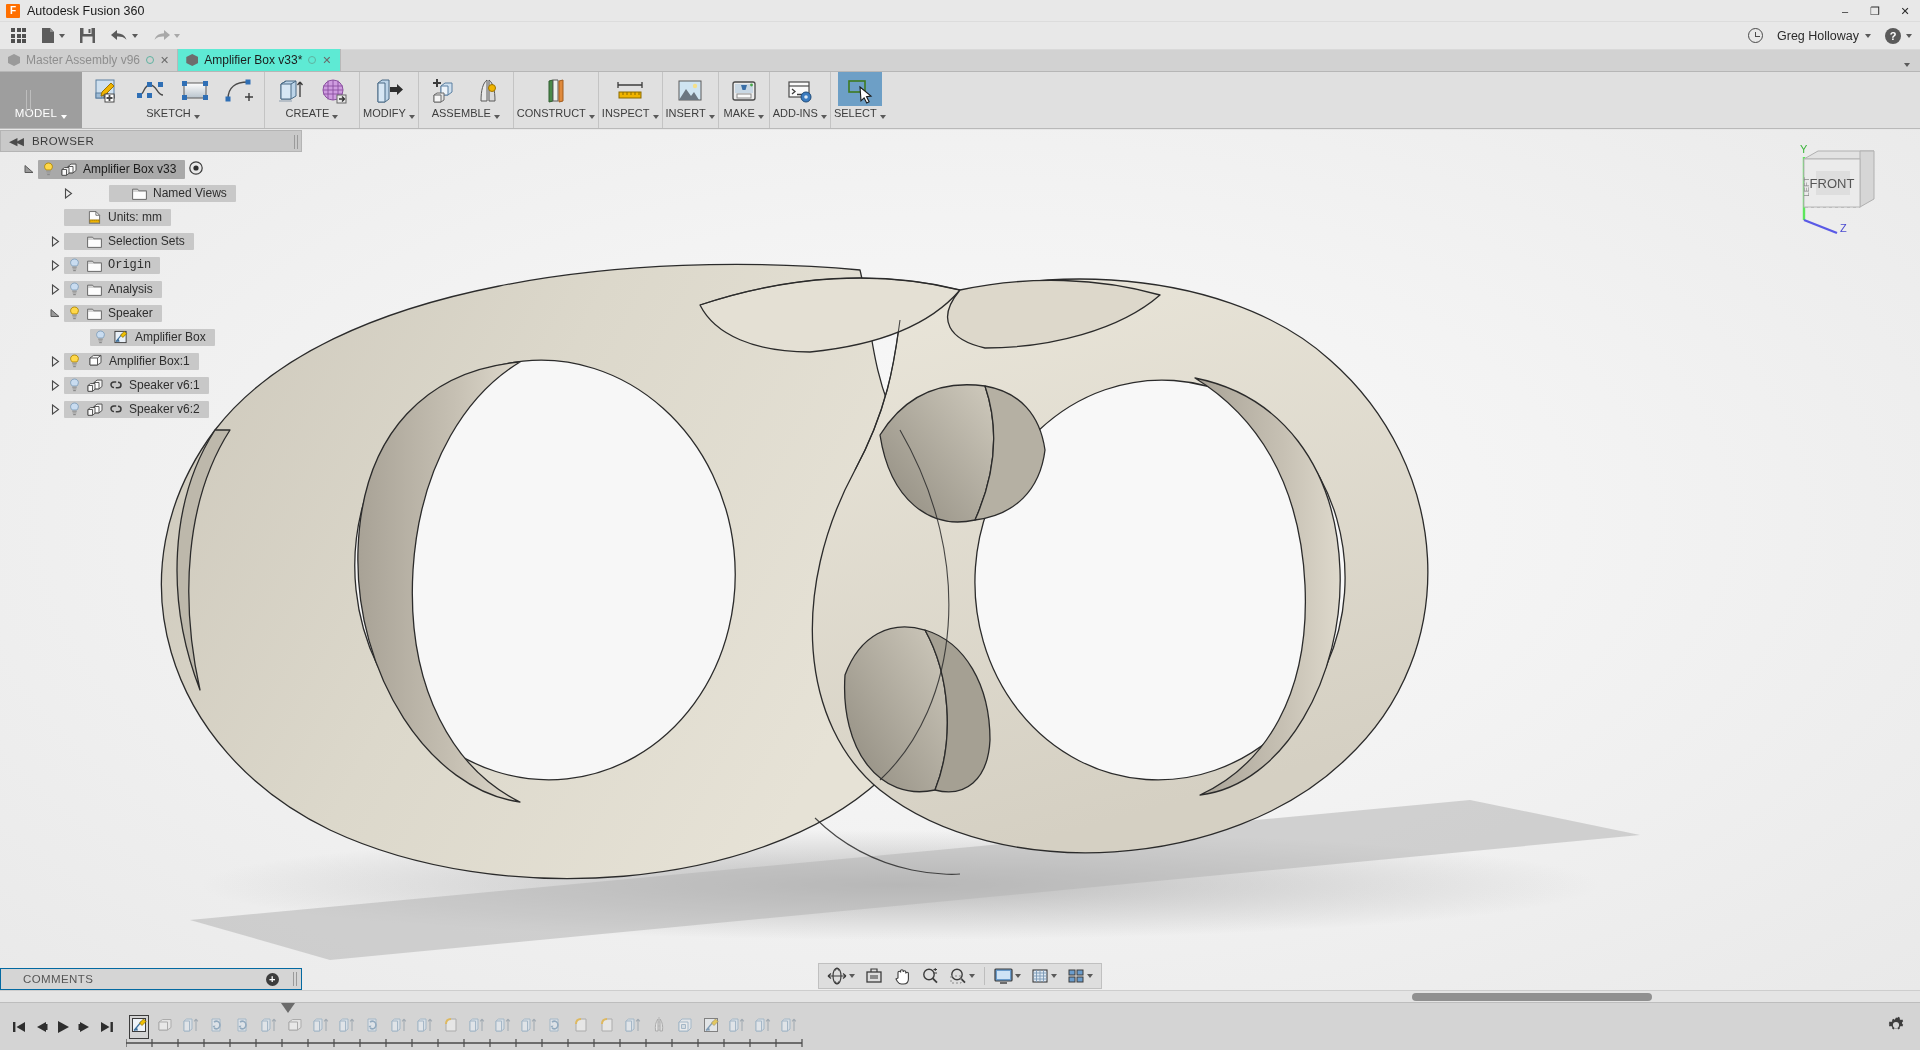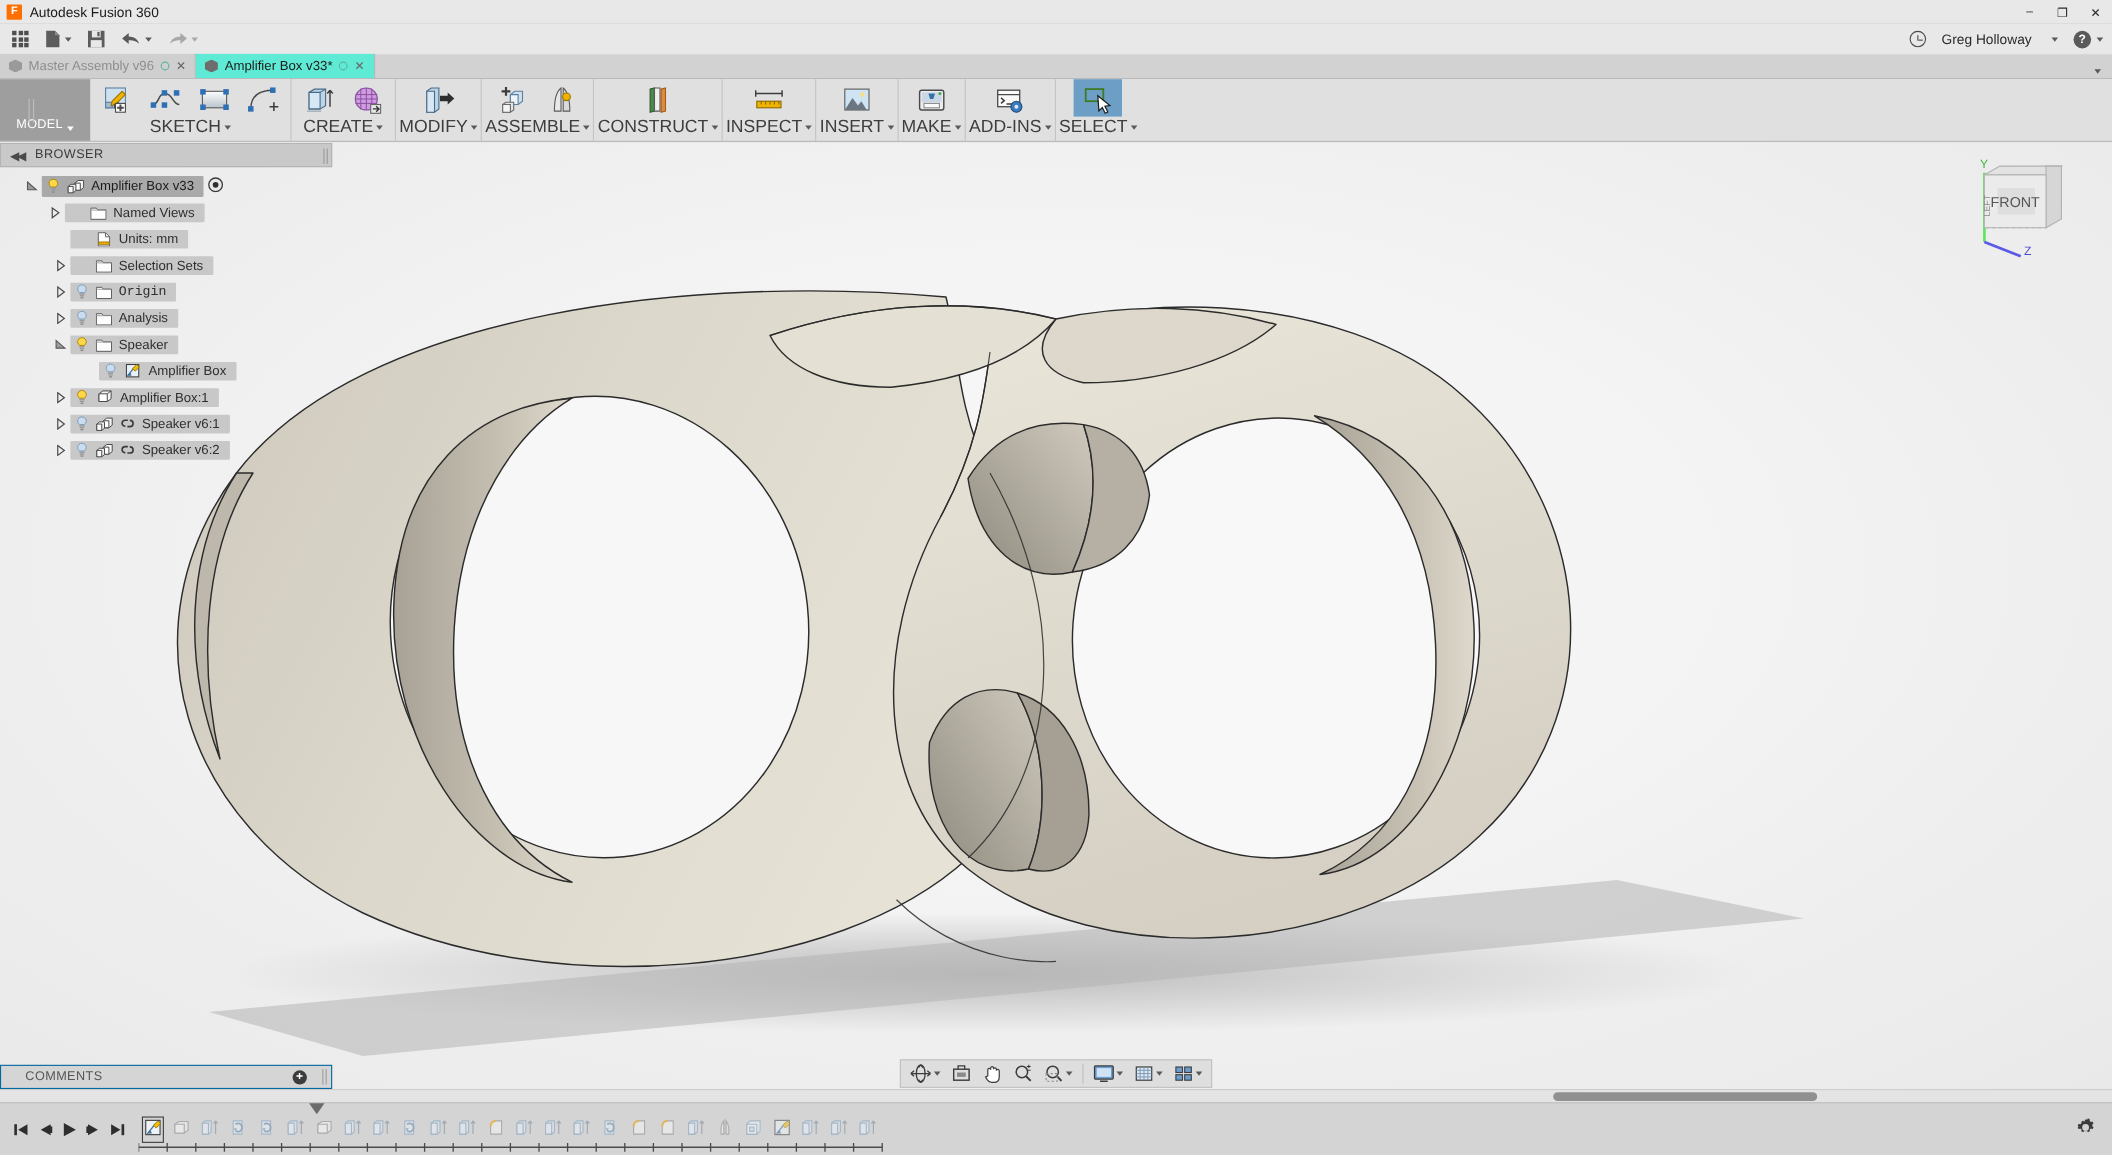--- a/index.html
+++ b/index.html
@@ -86,21 +86,21 @@
   .ws-grip { position:absolute; left:26px; top:18px; width:5px; height:22px;
     border-left:1px solid #bdbdbd; border-right:1px solid #bdbdbd; }
   .rgroup { display:flex; align-items:stretch; border-right:1px solid #c4c4c4; padding:0 3px; }
   .rgroup.nobord { border-right:none; }
   .rcell { display:flex; flex-direction:column; align-items:center; justify-content:flex-start;
     padding:4px 6px 0; min-width:38px; }
   .rcell.selected { background:#6d9fc6; }
   .ricon { width:32px; height:30px; display:flex; align-items:center; justify-content:center; }
   .rstack { display:flex; flex-direction:column; align-items:center; position:relative; }
   .ricons-row { display:flex; }
-  .glabel { font-size:16px; color:#3d3d3d; display:flex; align-items:center; gap:3px; margin-top:1px; }
+  .glabel { font-size:11px; color:#3d3d3d; display:flex; align-items:flex-end; gap:3px; margin-top:1px; }
 
   
   .main { position:absolute; left:0; top:130px; right:0; bottom:60px; background:#f0f0f0; }
   .canvas { position:absolute; inset:0; overflow:hidden;
     background: radial-gradient(ellipse at 50% 45%, #fafafa 0%, #f3f3f3 45%, #e9e9e9 100%); }
 
   
   .browser { position:absolute; left:0; top:0; width:302px; z-index:5; }
   .browser-head {
     height:22px; background:#c9c9c9; display:flex; align-items:center; gap:10px;
@@ -217,21 +217,21 @@
     <span class="caret"></span>
   </div>
   <div class="qa-item">
     <svg width="19" height="15" viewBox="0 0 19 15">
       <path d="M12 2v3.2C7.5 5.4 4 7 2.5 11.8 6 8.6 9 8.4 12 8.6V12l6-5z" fill="#a8a8a8"></path>
     </svg>
     <span class="caret" style="border-top-color:#a8a8a8"></span>
   </div>
   <div class="qa-right">
     <span class="circ-icon"></span>
-    <span style="display:flex;align-items:center;gap:18px">
+    <span style="display:flex;align-items:center;gap:6px">
       <span class="user-name">Greg Holloway</span>
       <span class="caret"></span>
     </span>
     <span style="display:flex;align-items:center;gap:5px">
       <span class="q-icon">?</span>
       <span class="caret"></span>
     </span>
   </div>
 </div>
 
@@ -657,21 +657,21 @@
               <path d="M1 7.5l2.5-2h4.5v5.8l-2.5 2H1z" fill="#ededed" stroke="#4a4a4a" stroke-width=".9"></path>
               <path d="M1 7.5h4.5v5.8H1z" fill="#fafafa" stroke="#4a4a4a" stroke-width=".9"></path>
             </svg>
             <span class="tlabel">Amplifier Box v33</span>
           </div>
           <span style="margin-left: 4px;"><svg width="14" height="14" viewBox="0 0 14 14">
               <circle cx="7" cy="7" r="6.2" fill="#e8e8e8" stroke="#3c3c3c" stroke-width="1.2"></circle>
               <circle cx="7" cy="7" r="2.6" fill="#2e2e2e"></circle>
             </svg></span>
         </div>
-        <div class="tnode" style="padding-left: 43px;">
+        <div class="tnode" style="padding-left: 61px; gap: 32px;">
           <span class="twist">
             <svg width="9" height="11" viewBox="0 0 9 11">
               <path d="M1.5 1l6 4.5-6 4.5z" fill="none" stroke="#4a4a4a" stroke-width="1.1"></path>
             </svg>
           </span>
           <div class="tpill">
             <span class="bulb"></span>
             <svg class="ficon" viewBox="0 0 15 13">
               <path d="M.6 2.2h5l1.2 1.6h7.6v8.6H.6z" fill="#fdfdfd" stroke="#5a5a5a" stroke-width=".9"></path>
               <path d="M.6 4h13.8" stroke="#9a9a9a" stroke-width=".8"></path>

